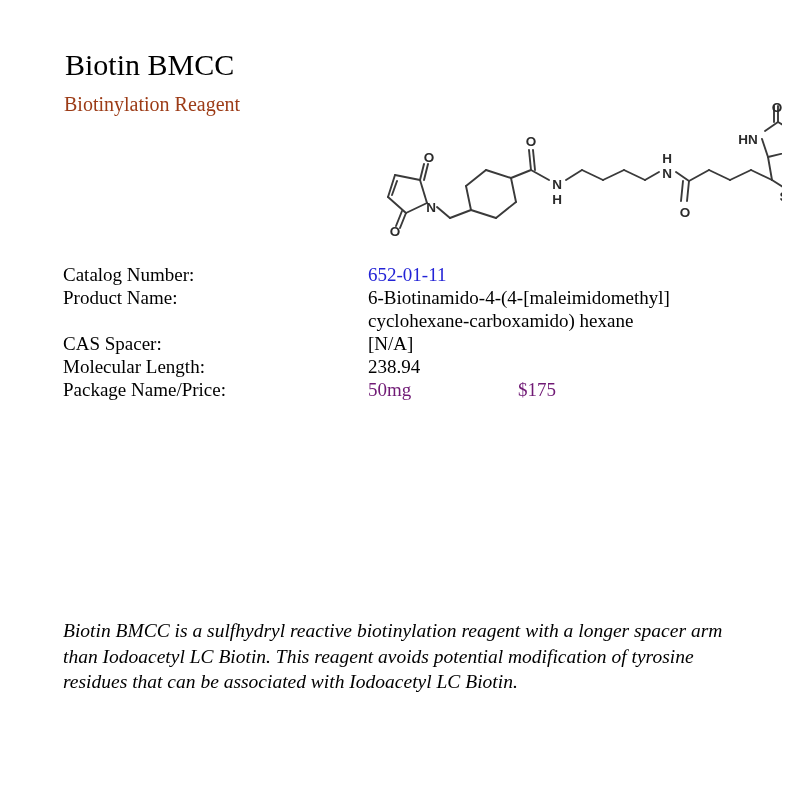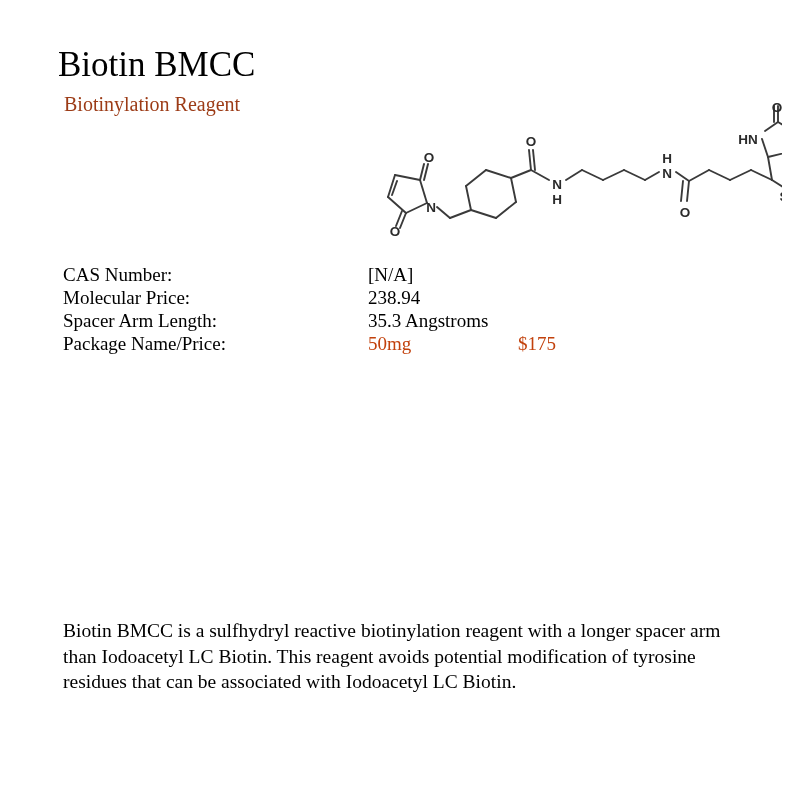--- a/index.html
+++ b/index.html
@@ -12,23 +12,23 @@
     height: 800px;
     position: relative;
     font-family: "Liberation Serif", "DejaVu Serif", serif;
     color: #000000;
     overflow: hidden;
   }
 
   
   .page-title {
     position: absolute;
-    left: 58px;
+    left: 65px;
     top: 48px;
-    font-size: 35px;
+    font-size: 30px;
     line-height: 34px;
     color: #000000;
     white-space: nowrap;
   }
   .page-subtitle {
     position: absolute;
     left: 64px;
     top: 92px;
     font-size: 20px;
     line-height: 24px;
@@ -78,36 +78,37 @@
   }
 
   
   .price-table {
     border-collapse: collapse;
   }
   .price-table td {
     padding: 0;
     font-size: 19px;
     line-height: 23px;
-    color: #c2410c;
+    color: #701a75;
     white-space: nowrap;
   }
   .price-size { width: 150px; }
   .price-amount { }
 
   
   .description {
     position: absolute;
     left: 63px;
     top: 618px;
     width: 690px;
     font-size: 19.5px;
     line-height: 25.5px;
     color: #000000;
     text-align: left;
+    font-style: italic;
   }
 </style>
 </head>
 <body>
 
 <div class="page-title">Biotin BMCC</div>
 
 <div class="page-subtitle">Biotinylation Reagent</div>
 
 <div class="structure">
@@ -200,30 +201,37 @@
       <text x="403" y="12">O</text>
 
       <text x="410" y="101">S</text>
     </g>
   </svg>
 </div>
 
 <table class="spec-table">
   <tbody>
     <tr>
-      <td class="spec-label">CAS Number:</td>
+      <td class="spec-label">Catalog Number:</td>
+      <td class="spec-value blue">652-01-11</td>
+    </tr>
+    <tr>
+      <td class="spec-label">Product Name:</td>
+      <td class="spec-value">
+        <span class="wrapline">6-Biotinamido-4-(4-[maleimidomethyl]</span>
+        <span class="wrapline">cyclohexane-carboxamido) hexane</span>
+      </td>
+    </tr>
+    <tr>
+      <td class="spec-label">CAS Spacer:</td>
       <td class="spec-value">[N/A]</td>
     </tr>
     <tr>
-      <td class="spec-label">Molecular Price:</td>
+      <td class="spec-label">Molecular Length:</td>
       <td class="spec-value">238.94</td>
-    </tr>
-    <tr>
-      <td class="spec-label">Spacer Arm Length:</td>
-      <td class="spec-value">35.3 Angstroms</td>
     </tr>
     <tr>
       <td class="spec-label">Package Name/Price:</td>
       <td class="spec-value">
         <table class="price-table">
           <tbody>
             <tr>
               <td class="price-size">50mg</td>
               <td class="price-amount">$175</td>
             </tr>

